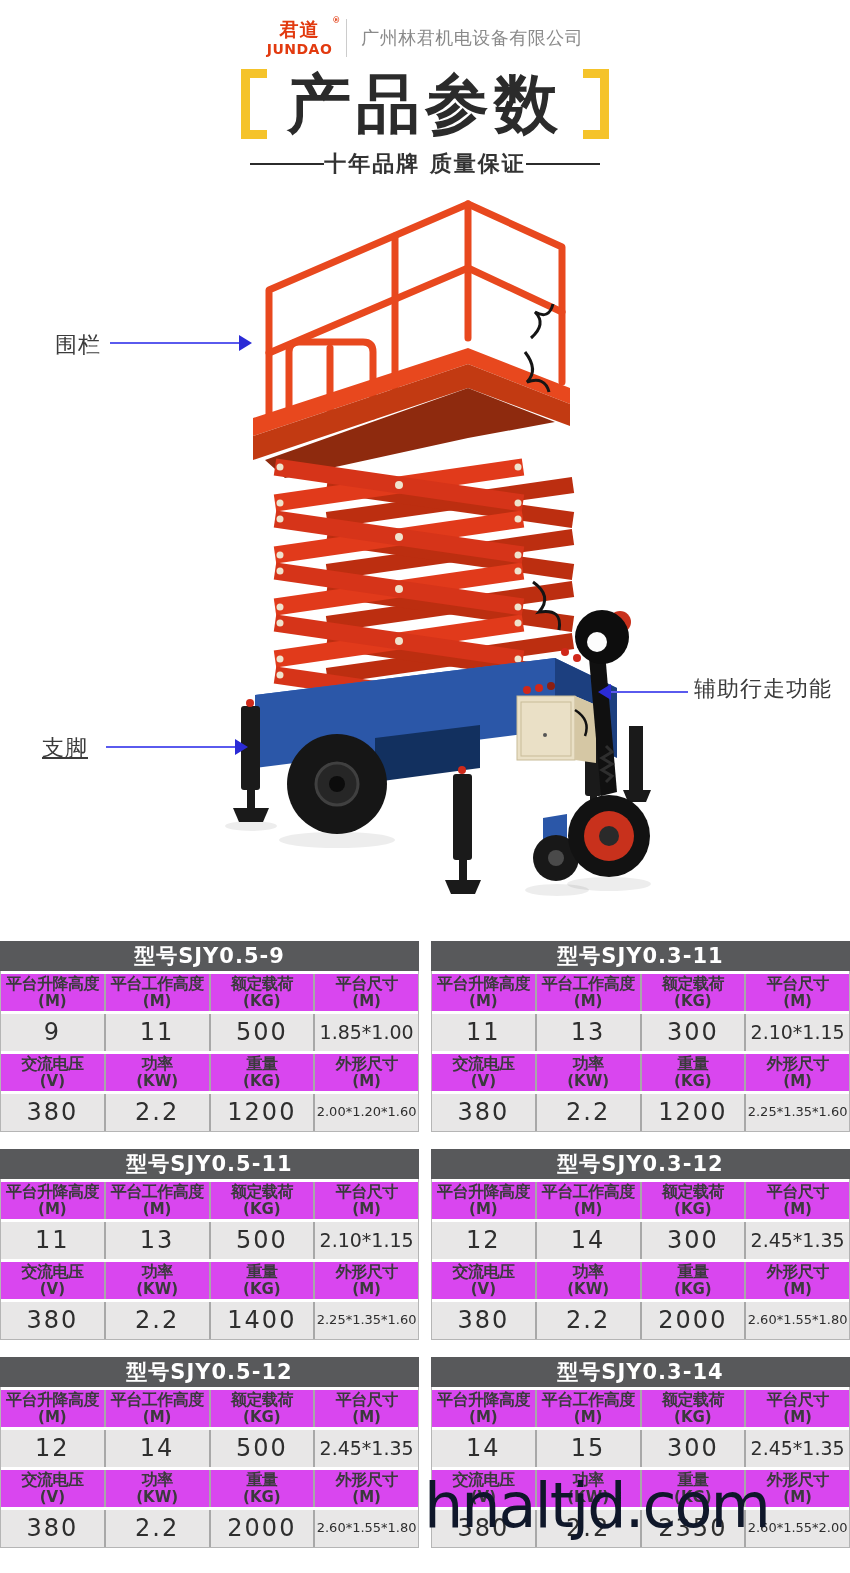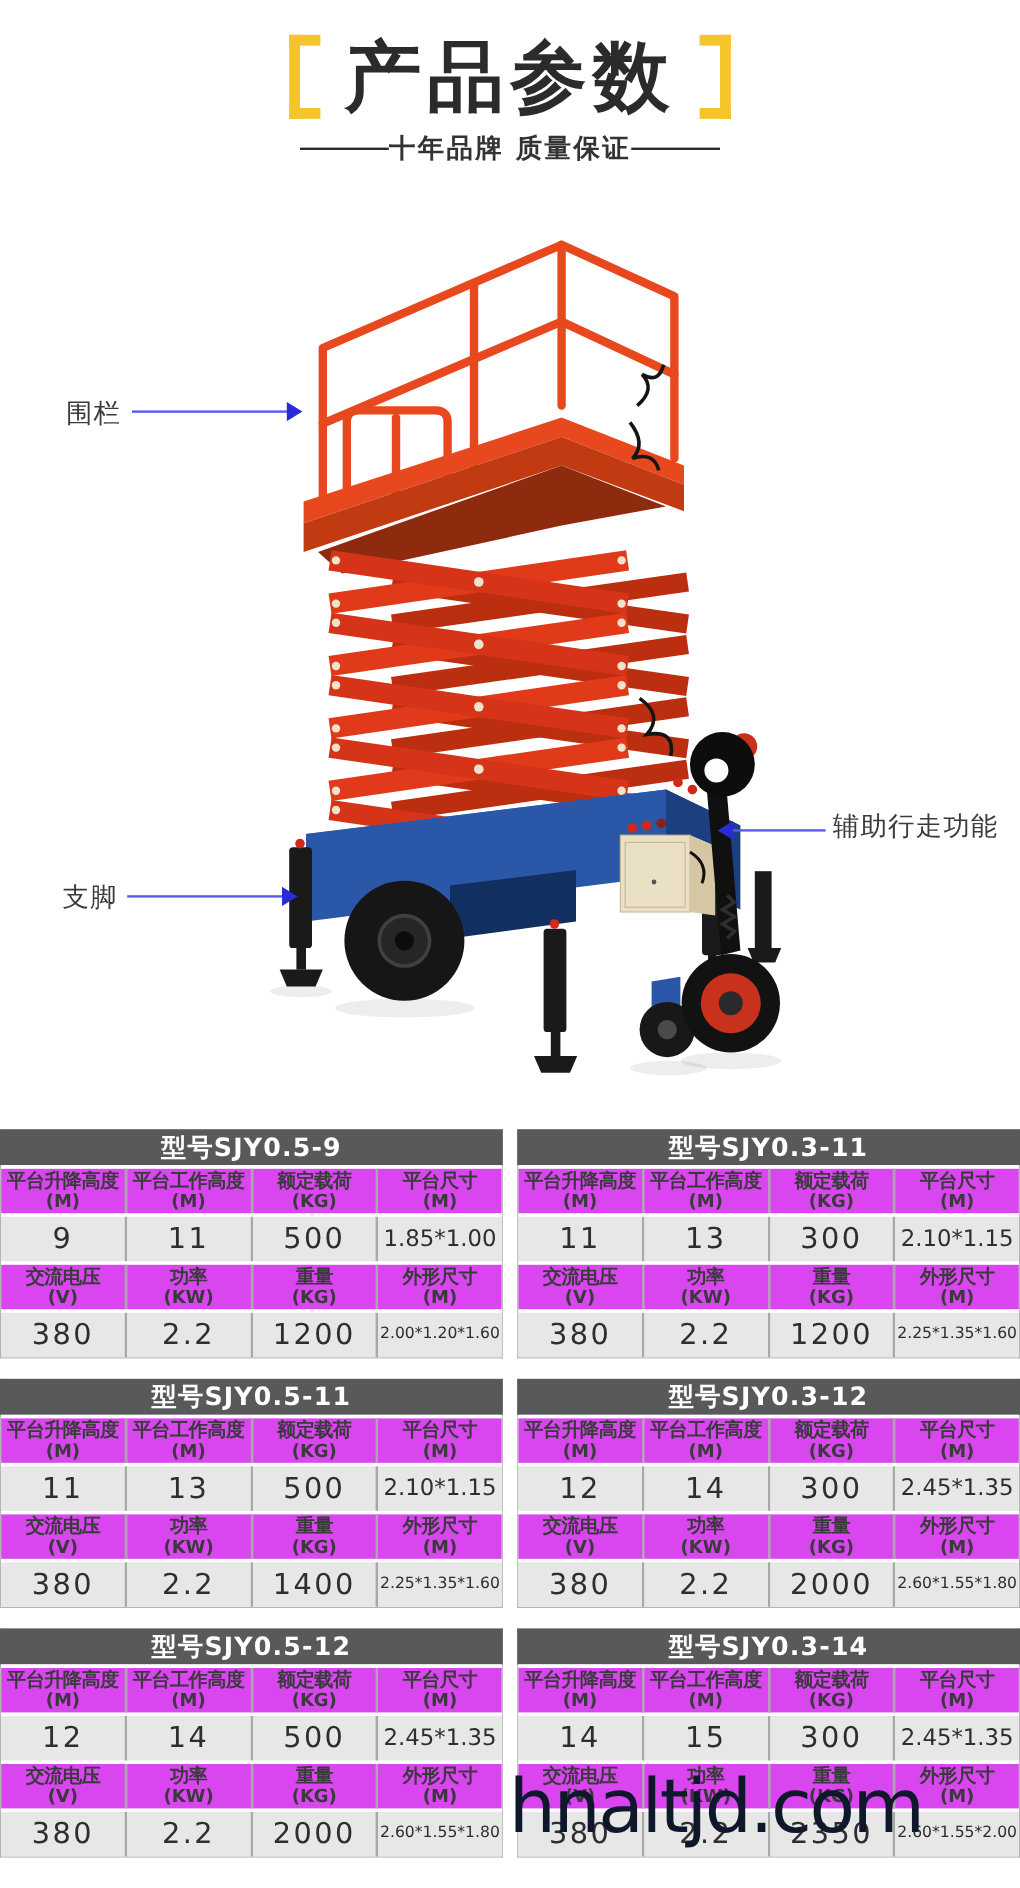--- a/index.html
+++ b/index.html
@@ -12,41 +12,41 @@
   
   .header { position:absolute; top:0; left:0; width:850px; }
   .logo-row { display:flex; justify-content:center; align-items:center; gap:14px; margin-top:19px; }
   .logo { text-align:center; color:#e23a0f; line-height:1; }
   .logo-cn { font-size:19px; font-weight:bold; letter-spacing:1px; position:relative; }
   .logo-reg { font-size:8px; position:absolute; top:-3px; right:-9px; color:#e23a0f; }
   .logo-en { font-size:14px; font-weight:bold; letter-spacing:0.5px; margin-top:3px; }
   .v-div { width:1px; height:38px; background:#cccccc; }
   .company { font-size:18px; color:#8a8a8a; letter-spacing:0.5px; }
 
-  .title-row { display:flex; justify-content:center; align-items:center; gap:20px; margin-top:22px; height:84px; }
+  .title-row { display:flex; justify-content:center; align-items:center; gap:20px; margin-top:5px; height:84px; }
   .bracket { width:26px; height:70px; }
   .bracket.left  { border-left:9px solid #f5c32a; border-top:9px solid #f5c32a; border-bottom:9px solid #f5c32a; }
   .bracket.right { border-right:9px solid #f5c32a; border-top:9px solid #f5c32a; border-bottom:9px solid #f5c32a; }
   .page-title { font-size:64px; font-weight:700; color:#2b2b2b; letter-spacing:5px; }
 
   .tagline-row { display:flex; justify-content:center; align-items:center; margin-top:3px; }
   .tag-line { width:74px; height:2px; background:#2b2b2b; }
   .tagline { font-size:22px; font-weight:600; color:#333; letter-spacing:2px; }
 
   
   .figure { position:absolute; top:188px; left:0; width:850px; height:712px;padding-left:19px; }
   .machine { position:absolute; left:225px; top:2px; width:440px; height:710px; }
   .fig-label { position:absolute; font-size:22px; color:#3b3b3b; letter-spacing:1px; white-space:nowrap; }
   .arrow { position:absolute; height:2px; background:#5a5aee; }
   .arrow.r::after { content:""; position:absolute; right:-12px; top:-7px;
     border-left:13px solid #2b2bd6; border-top:8px solid transparent; border-bottom:8px solid transparent; }
   .arrow.l::before { content:""; position:absolute; left:-12px; top:-7px;
     border-right:13px solid #2b2bd6; border-top:8px solid transparent; border-bottom:8px solid transparent; }
   .lbl-fence { left:55px; top:142px; }  .ar-fence { left:110px; top:154px; width:130px; }
-  .lbl-legs  { left:52px; top:545px; }  .ar-legs  { left:106px; top:558px; width:130px; }
+  .lbl-legs  { left:42px; top:545px;text-decoration:underline; }  .ar-legs  { left:106px; top:558px; width:130px; }
   .lbl-walk  { left:694px; top:486px; } .ar-walk  { left:610px; top:503px; width:78px; }
 
   
   .tables { position:absolute; top:941px; left:0; width:850px;
     display:grid; grid-template-columns:419px 419px; column-gap:12px; row-gap:17px; }
   .spec-table { background:#fff; border:1px solid #b5b5b5; border-top:none; }
   .trow { display:flex; }
   .thead { background:#58595b; color:#fff; height:30px; align-items:center; justify-content:center; 
     font-size:21px; font-weight:bold; letter-spacing:1px; margin:0 -1px; }
   .trow.body { border-top:3px solid #fff; height:40px; }
@@ -62,20 +62,28 @@
   .vdim3 { font-size:13px; color:#2e2e2e; letter-spacing:0; }
 
   
   .watermark { position:absolute; left:424px; top:1470px; font-size:62px; letter-spacing:-2px;
     color:#0f172a; z-index:50; line-height:1.15; }
 </style>
 </head>
 <body>
 
 <div class="header">
+  <div class="logo-row">
+    <div class="logo">
+      <div class="logo-cn"><span>君道</span><span class="logo-reg">®</span></div>
+      <div class="logo-en">JUNDAO</div>
+    </div>
+    <div class="v-div"></div>
+    <div class="company">广州林君机电设备有限公司</div>
+  </div>
   <div class="title-row">
     <div class="bracket left"></div>
     <div class="page-title">产品参数</div>
     <div class="bracket right"></div>
   </div>
   <div class="tagline-row">
     <div class="tag-line"></div>
     <div class="tagline">十年品牌  质量保证</div>
     <div class="tag-line"></div>
   </div>

